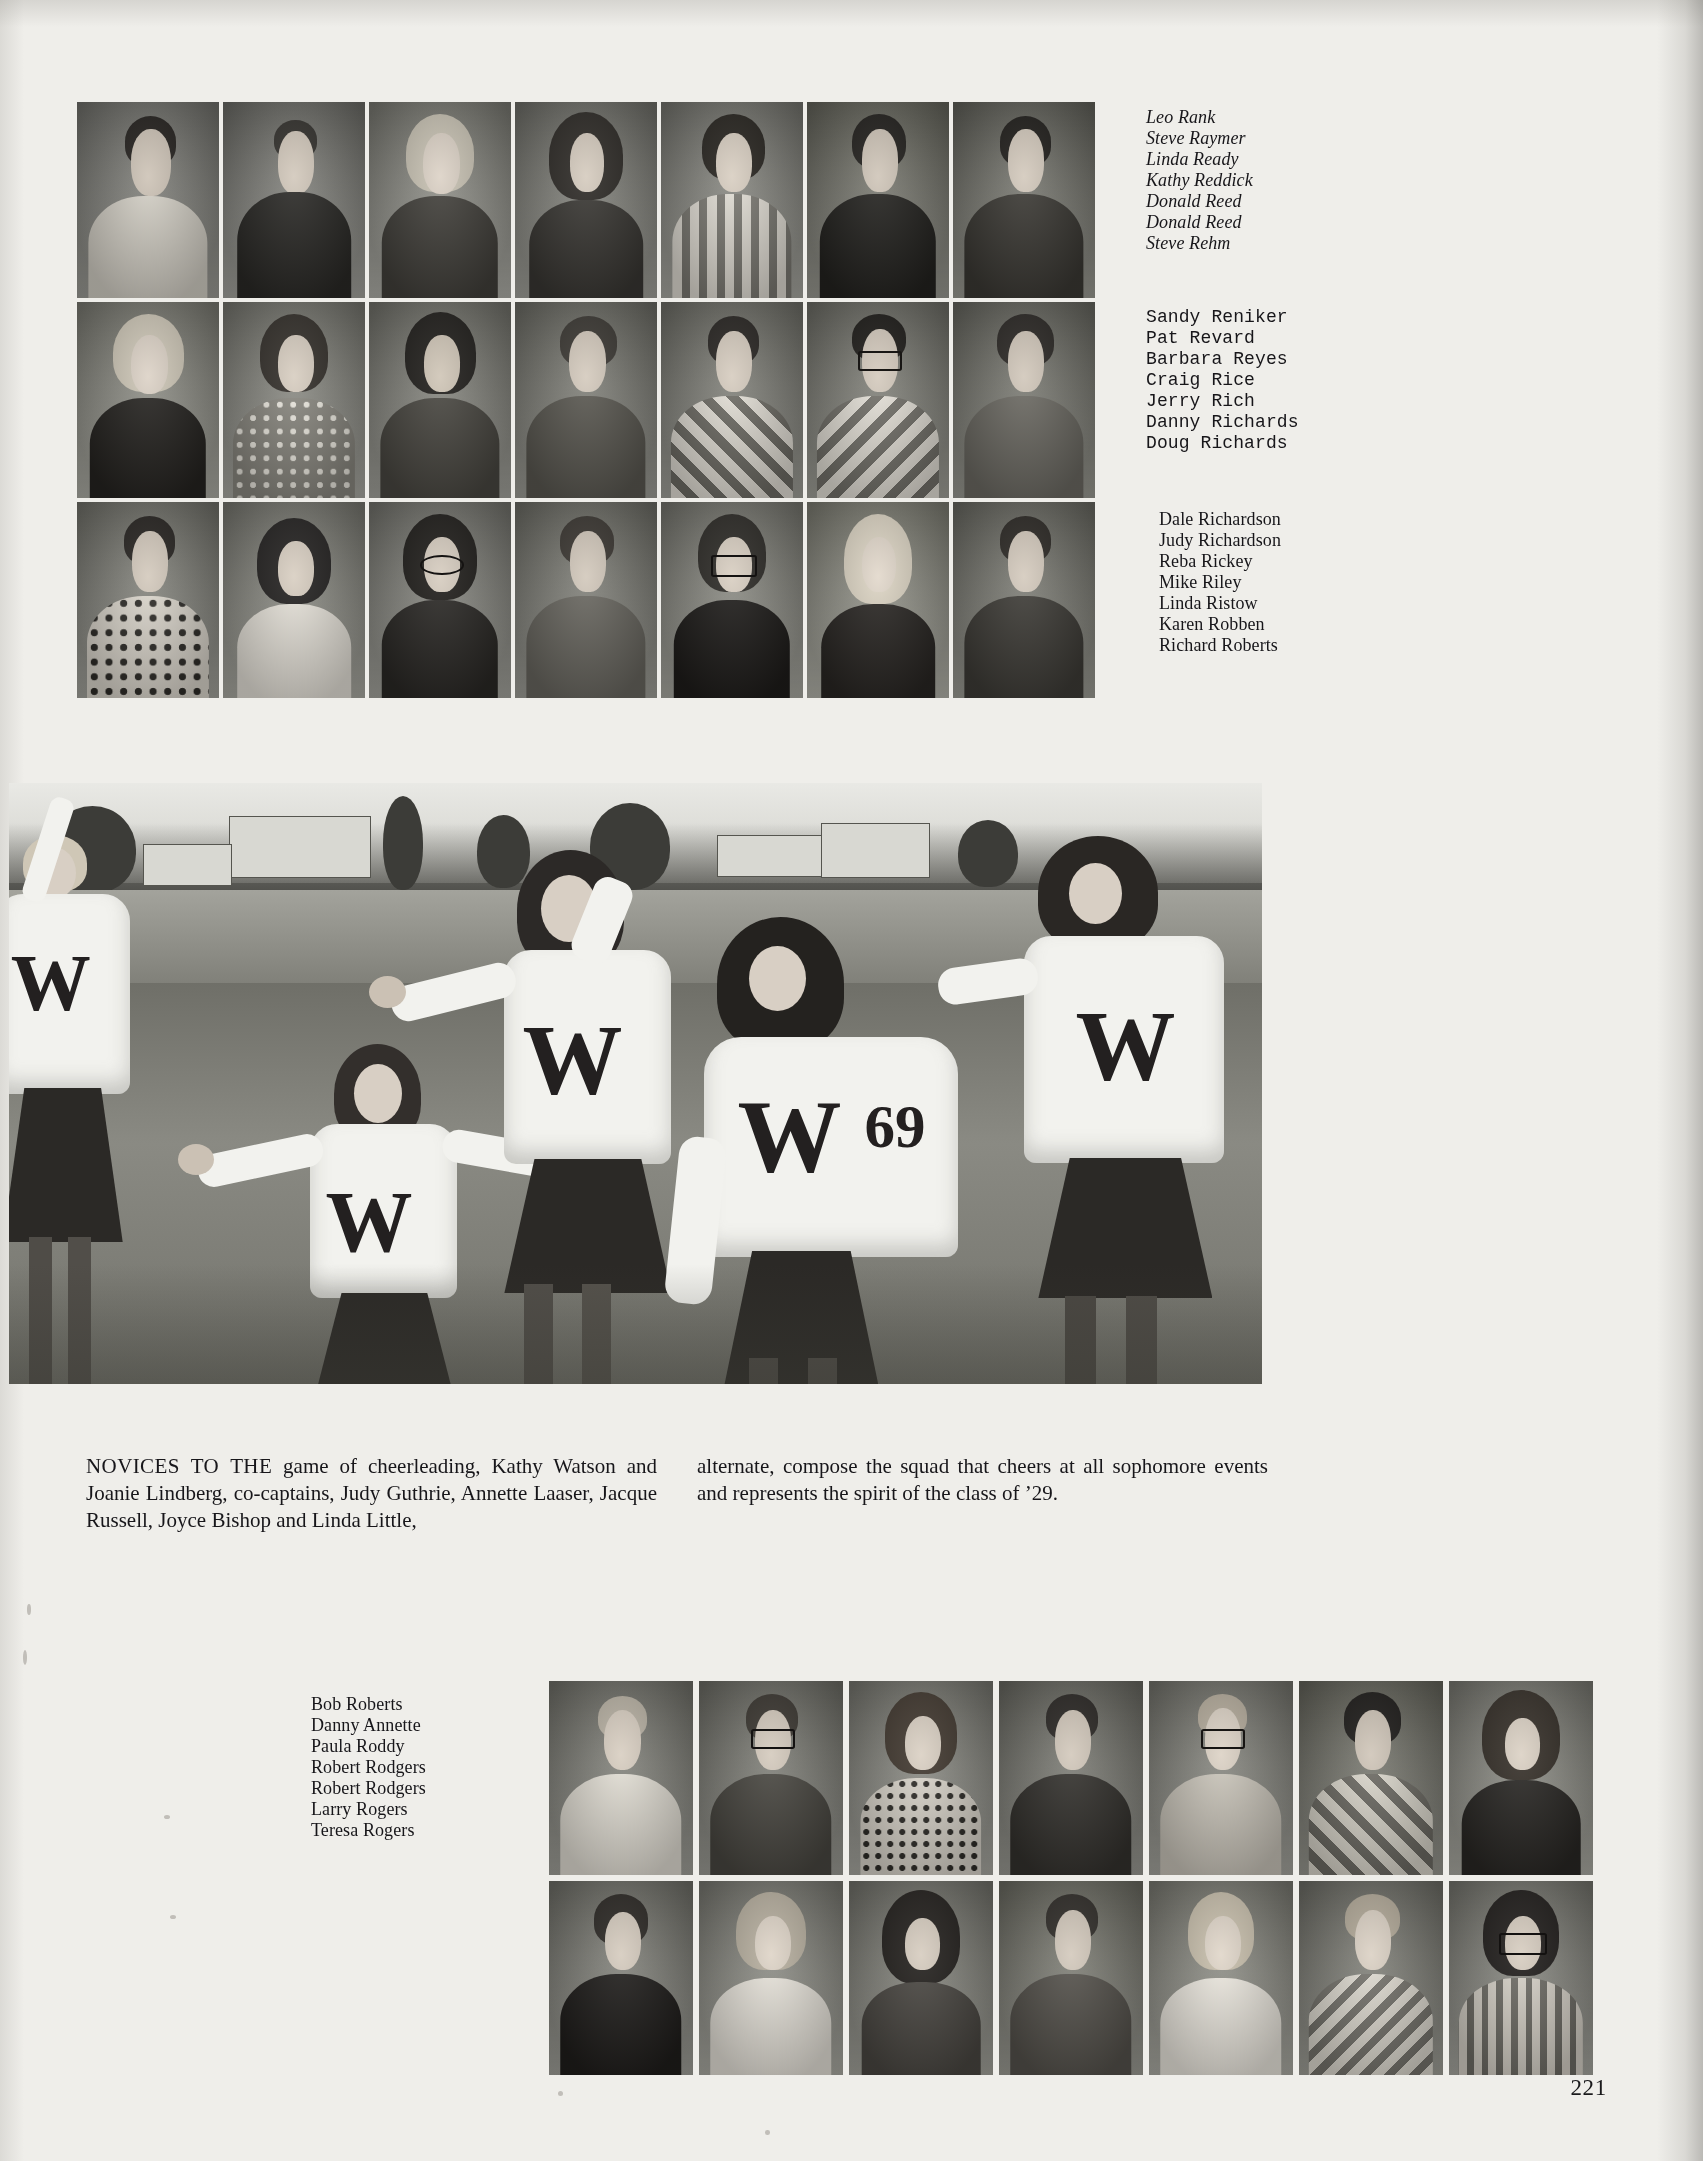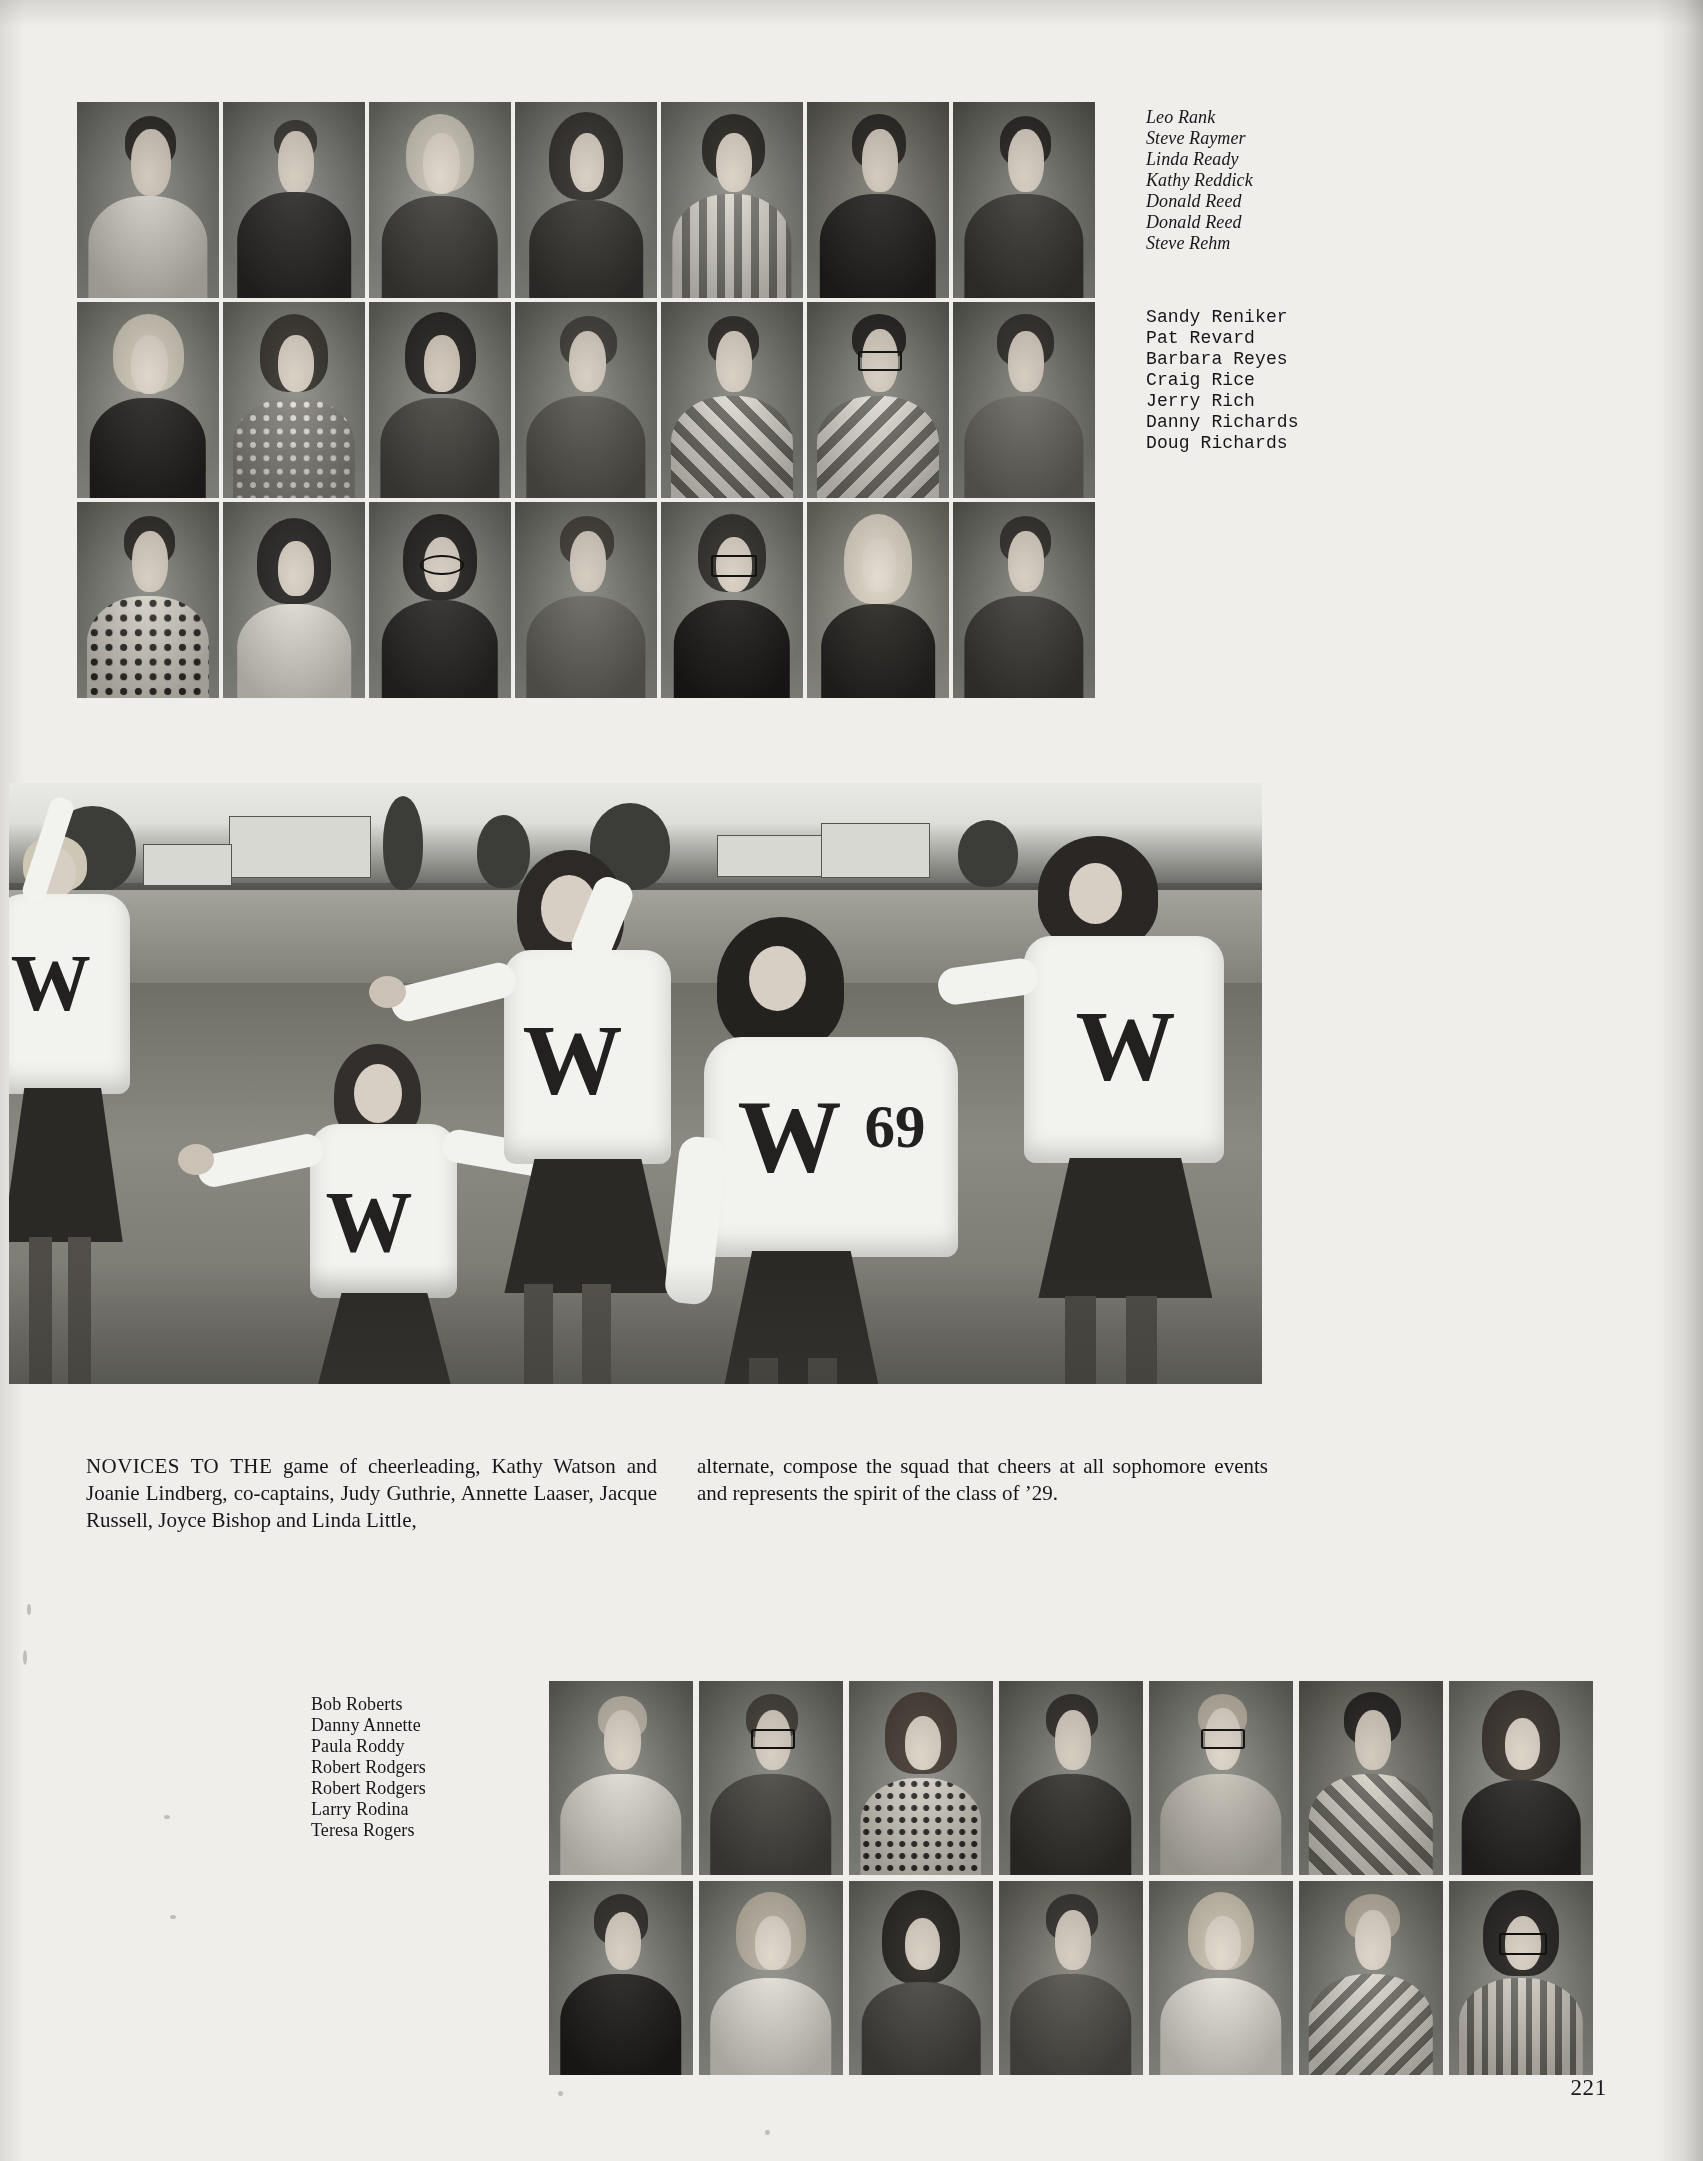--- a/index.html
+++ b/index.html
@@ -446,20 +446,29 @@
   <div id="names-block-2" class="namelist">
     <div>Sandy Reniker</div>
     <div>Pat Revard</div>
     <div>Barbara Reyes</div>
     <div>Craig Rice</div>
     <div>Jerry Rich</div>
     <div>Danny Richards</div>
     <div>Doug Richards</div>
   </div>
 
+  <div id="names-block-3" class="namelist">
+    <div>Dale Richardson</div>
+    <div>Judy Richardson</div>
+    <div>Reba Rickey</div>
+    <div>Mike Riley</div>
+    <div>Linda Ristow</div>
+    <div>Karen Robben</div>
+    <div>Richard Roberts</div>
+  </div>
 
   <div id="cheer-photo">
     <div class="sky"></div>
     <div class="treeline"></div>
 
     <div class="bldg" style="left:220px;top:33px;width:140px;height:60px;"></div>
     <div class="bldg" style="left:134px;top:61px;width:87px;height:40px;"></div>
     <div class="bldg" style="left:708px;top:52px;width:107px;height:40px;"></div>
     <div class="bldg" style="left:812px;top:40px;width:107px;height:53px;"></div>
     <div class="tree" style="left:374px;top:13.4px;width:40px;height:94px;"></div>
@@ -541,21 +550,21 @@
       <span>alternate, compose the squad that cheers at all sophomore events and represents the spirit of the class of ’29.</span>
     </div>
   </div>
 
   <div id="names-block-4" class="namelist">
     <div>Bob Roberts</div>
     <div>Danny Annette</div>
     <div>Paula Roddy</div>
     <div>Robert Rodgers</div>
     <div>Robert Rodgers</div>
-    <div>Larry Rodina</div>
+    <div>Larry Rogers</div>
     <div>Teresa Rogers</div>
   </div>
 
 
   <div id="bottom-grid">
 
     <div class="cell">
       <div class="portrait">
         <div class="bg" style="background:linear-gradient(to bottom,#6d6d66,#a2a29b);"></div>
         <div class="hair" style="left:34%;top:8%;width:34%;height:22%;background:#b9b2a4;"></div>

